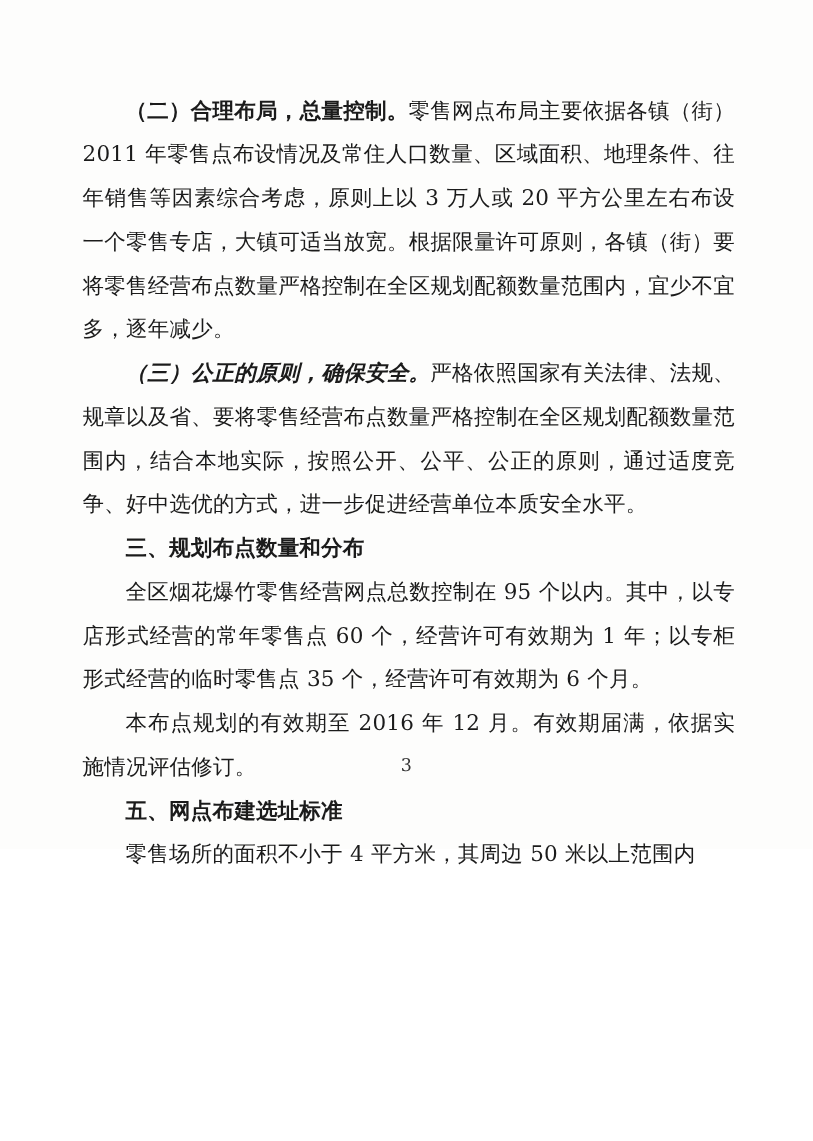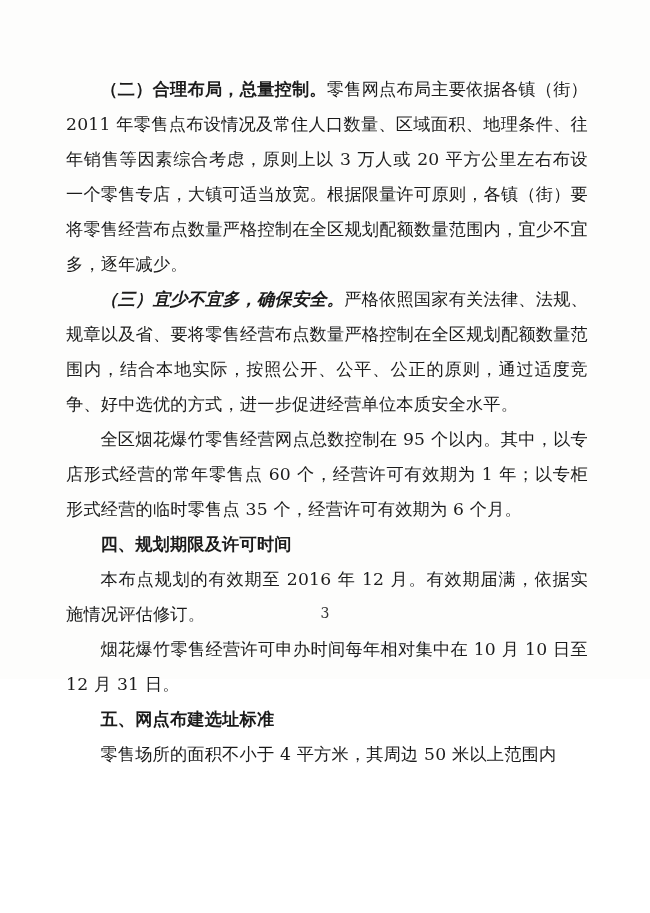--- a/index.html
+++ b/index.html
@@ -61,32 +61,31 @@
 <body>
 
 <div class="page">
   <div class="doc-body">
 
     <p class="para">
       <span class="b">（二）合理布局，总量控制。</span><span>零售网点布局主要依据各镇（街）2011 年零售点布设情况及常住人口数量、区域面积、地理条件、往年销售等因素综合考虑，原则上以 3 万人或 20 平方公里左右布设一个零售专店，大镇可适当放宽。根据限量许可原则，各镇（街）要将零售经营布点数量严格控制在全区规划配额数量范围内，宜少不宜多，逐年减少。</span>
     </p>
 
     <p class="para">
-      <span class="ital-b">（三）宜少不宜多，确保安全。</span><span>严格依照国家有关法律、法规、规章以及省、要将零售经营布点数量严格控制在全区规划配额数量范围内，结合本地实际，按照公开、公平、公正的原则，通过适度竞争、好中选优的方式，进一步促进经营单位本质安全水平。</span>
+      <span class="ital-b">（三）公正的原则，确保安全。</span><span>严格依照国家有关法律、法规、规章以及省、要将零售经营布点数量严格控制在全区规划配额数量范围内，结合本地实际，按照公开、公平、公正的原则，通过适度竞争、好中选优的方式，进一步促进经营单位本质安全水平。</span>
     </p>
 
+    <p class="heading">三、规划布点数量和分布</p>
 
     <p class="para">全区烟花爆竹零售经营网点总数控制在 95 个以内。其中，以专店形式经营的常年零售点 60 个，经营许可有效期为 1 年；以专柜形式经营的临时零售点 35 个，经营许可有效期为 6 个月。</p>
 
 
-    <p class="heading">四、规划期限及许可时间</p>
 
     <p class="para">本布点规划的有效期至 2016 年 12 月。有效期届满，依据实施情况评估修订。</p>
 
-    <p class="para">烟花爆竹零售经营许可申办时间每年相对集中在 10 月 10 日至 12 月 31 日。</p>
 
     <p class="heading">五、网点布建选址标准</p>
 
 
     <p class="para">零售场所的面积不小于 4 平方米，其周边 50 米以上范围内</p>
 
   </div>
 
   <div class="page-number">3</div>
 </div>

